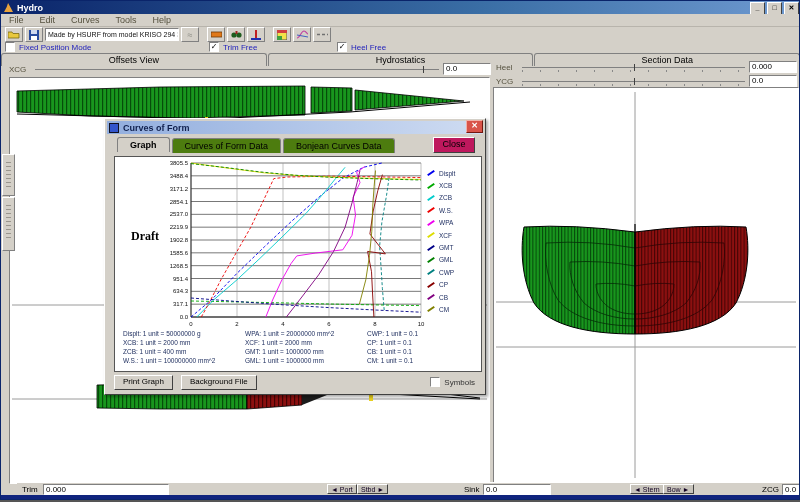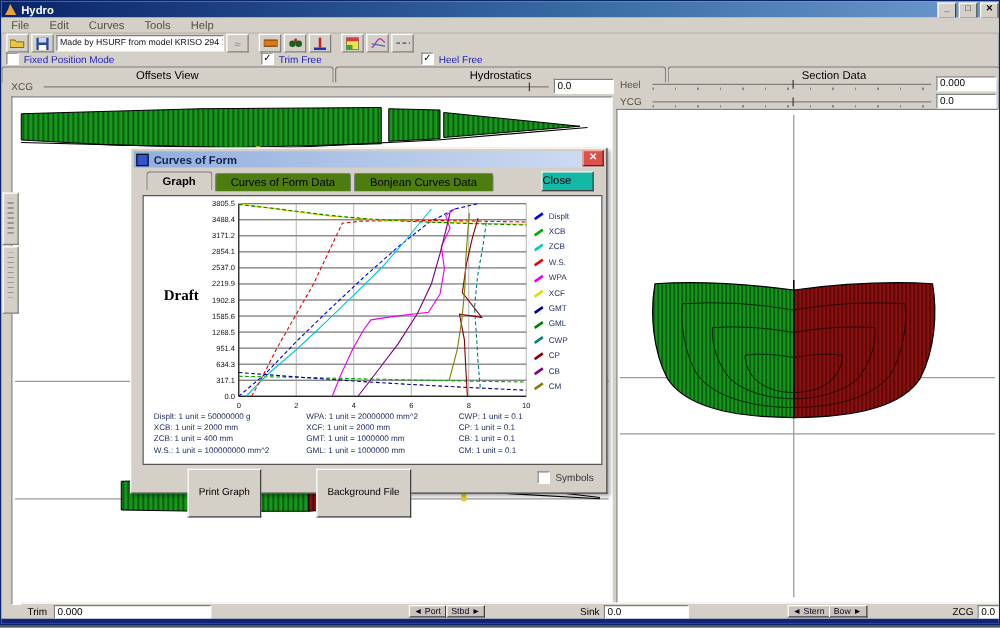--- a/index.html
+++ b/index.html
@@ -61,36 +61,36 @@
     background:linear-gradient(90deg,#92aede,#cfdcf2);display:flex;align-items:center;
     font-weight:bold;font-size:9px;color:#10204e;}
   .dicon{width:8px;height:8px;margin:0 4px 0 2px;background:#3355cc;border:1px solid #112;}
   .dclose{position:absolute;right:2px;top:1px;width:15px;height:11px;background:#d9534a;
     border:1px solid;border-color:#f0b0a8 #701810 #701810 #f0b0a8;color:#fff;
     font-size:8px;line-height:10px;text-align:center;font-weight:bold;}
   .dtabs{position:absolute;left:12px;top:19px;height:15px;display:flex;align-items:center;}
   .dtab{border:1px solid #808080;border-bottom:none;border-radius:3px 3px 0 0;
     padding:0 12px;font-size:9px;line-height:14px;background:#4d7c0f;margin-right:2px;}
   .dtab.active{font-weight:bold;background:#d4d0c8;position:relative;top:-1px;}
-  .closebtn{position:absolute;right:10px;top:18px;width:40px;height:14px;background:#14b8a6;
-    border:1px solid;border-color:#fff #404040 #404040 #fff;
+  .closebtn{position:absolute;right:10px;top:18px;width:40px;height:14px;background:#be185d;
+    border:1px solid;border-color:#fff #404040 #404040 #fff;text-align:center;
     font-size:9px;line-height:13px;}
   .graphframe{position:absolute;left:9px;top:37px;width:366px;height:214px;background:#fff;
     border:1px solid #555;}
   #legend{position:absolute;left:312px;top:10px;width:52px;}
   .lg{display:flex;align-items:center;height:12.4px;gap:4px;}
   .lgslash{width:8px;height:2px;transform:rotate(-35deg);}
   .lgname{font-size:6.5px;color:#1a2a5e;}
   .draftlabel{position:absolute;left:16px;top:72px;font-family:"Liberation Serif",serif;
     font-weight:bold;font-size:12px;color:#000;}
   .footnotes{position:absolute;left:0px;top:172px;width:366px;display:flex;}
   .fncol{font-size:6.5px;color:#203060;line-height:9px;white-space:nowrap;}
   .dbtns{position:absolute;left:9px;top:256px;display:flex;gap:8px;}
   .dbtn{height:13px;background:#d4d0c8;border:1px solid;border-color:#fff #404040 #404040 #fff;
-    font-size:8px;line-height:12px;padding:12px 8px;margin-left:36px;}
+    font-size:8px;line-height:12px;padding:0 8px;}
   .symwrap{position:absolute;right:10px;top:258px;display:flex;gap:4px;align-items:center;padding-left:24px;}
   .symlabel{font-size:8px;color:#333;}
   
   .statusbar{left:16px;top:481px;width:800px;height:13px;background:#d4d0c8;
     border-top:1px solid #fff;display:block;}
   .sbitem{position:absolute;top:1px;font-size:8px;line-height:11px;}
   .sbfield{background:#fff;border:1px solid;border-color:#808080 #fff #fff #808080;
     height:9px;line-height:9px;font-size:8px;padding-left:2px;}
   .sbbtn{background:#c8c4bc;border:1px solid;border-color:#fff #404040 #404040 #fff;
     font-size:7px;line-height:10px;padding:0 3px;height:10px;box-sizing:border-box;color:#102;}

